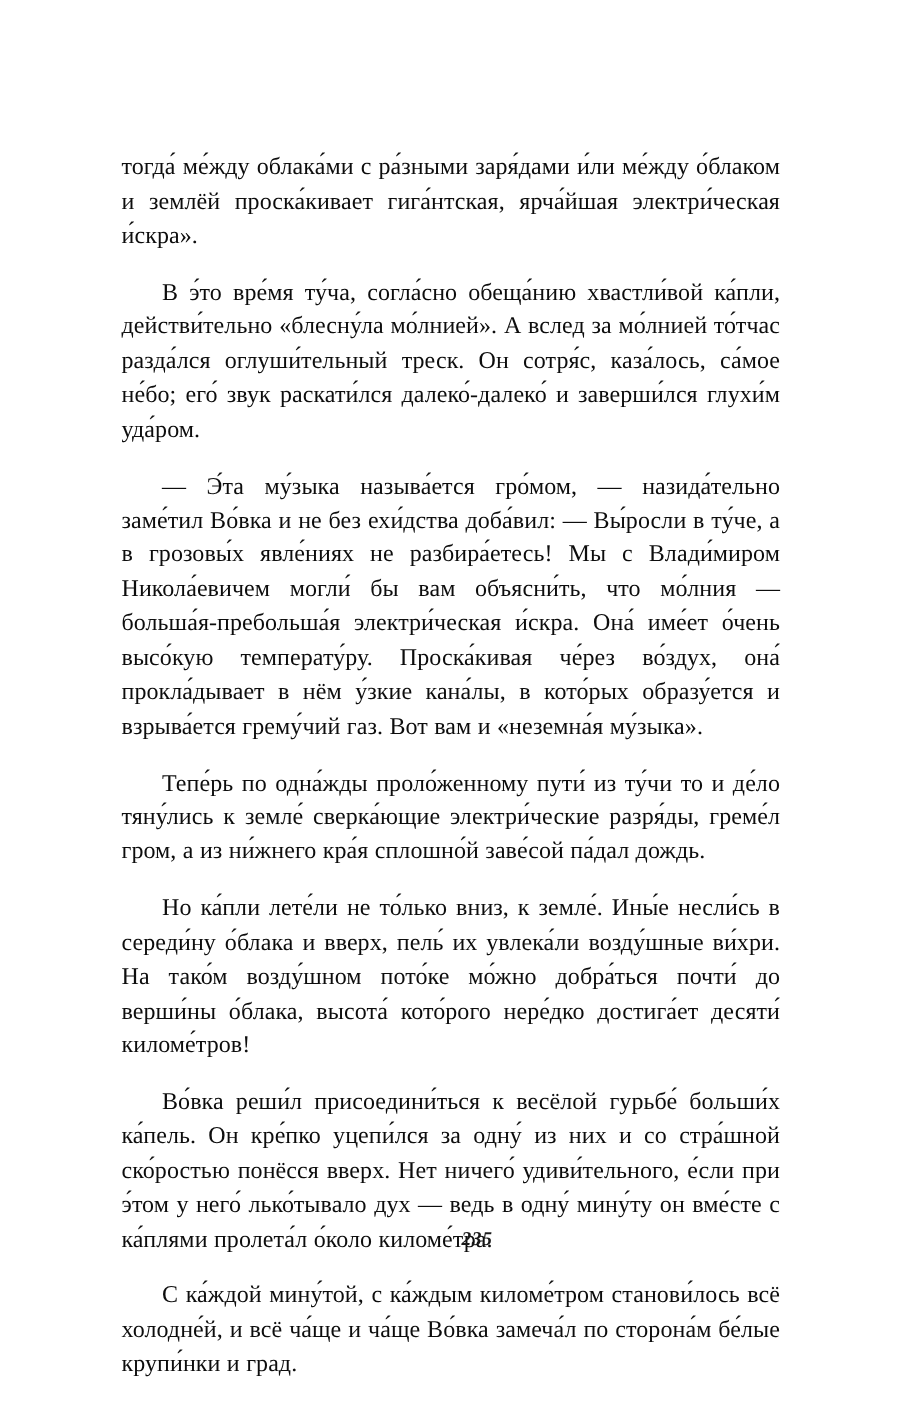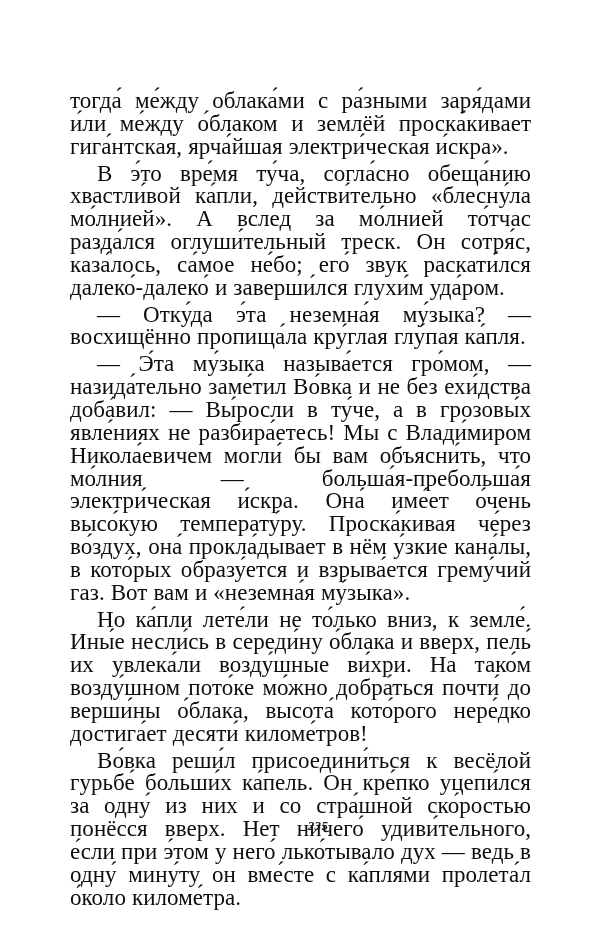--- a/index.html
+++ b/index.html
@@ -18,25 +18,25 @@
     color: #0d0d0d;
     -webkit-font-smoothing: antialiased;
   }
   .text-block {
     position: absolute;
     left: 66px;
     top: 86px;
     width: 469px;
   }
   .para {
-    margin: 4px;
+    margin: 15px;
     text-align: justify;
     text-align-last: left;
     text-indent: 27px;
-    font-size: 23px;
+    font-size: 16px;
     line-height: 22.85px;
     letter-spacing: 0.05px;
     word-spacing: 0.2px;
     hyphens: manual;
   }
   .para.no-indent {
     text-indent: 0;
   }
   .folio {
     position: absolute;
@@ -54,21 +54,22 @@
   }
 </style>
 </head>
 <body>
 
 <div class="page">
 
   <div class="text-block">
     <p class="para no-indent">тогда́ ме́жду облака́ми с ра́зными заря́дами и́ли ме́жду о́блаком и землёй проска́кивает гига́нтская, ярча́йшая электри́ческая и́скра».</p>
     <p class="para">В э́то вре́мя ту́ча, согла́сно обеща́нию хвастли́вой ка́пли, действи́тельно «блесну́ла мо́лнией». А вслед за мо́лнией то́тчас разда́лся оглуши́тельный треск. Он сотря́с, каза́лось, са́мое не́бо; его́ звук раскати́лся далеко́-далеко́ и заверши́лся глухи́м уда́ром.</p>
-    <p class="para">— Отку́да э́та неземна́я му́зыка? — восхищённо пропища́ла кру́глая глу́пая ка́пля.</p>
     <p class="para">— Э́та му́зыка называ́ется гро́мом, — назида́тельно заме́тил Во́вка и не без ехи́дства доба́вил: — Вы́росли в ту́че, а в грозовы́х явле́ниях не разбира́етесь! Мы с Влади́миром Никола́евичем могли́ бы вам объясни́ть, что мо́лния — больша́я-пребольша́я электри́ческая и́скра. Она́ име́ет о́чень высо́кую температу́ру. Проска́кивая че́рез во́здух, она́ прокла́дывает в нём у́зкие кана́лы, в кото́рых образу́ется и взрыва́ется грему́чий газ. Вот вам и «неземна́я му́зыка».</p>
+    <p class="para">Тепе́рь по одна́жды проло́женному пути́ из ту́чи то и де́ло тяну́лись к земле́ сверка́ющие электри́ческие разря́ды, греме́л гром, а из ни́жнего кра́я сплошно́й заве́сой па́дал дождь.</p>
     <p class="para">Но ка́пли лете́ли не то́лько вниз, к земле́. Ины́е несли́сь в середи́ну о́блака и вверх, пель́ их увлека́ли возду́шные ви́хри. На тако́м возду́шном пото́ке мо́жно добра́ться почти́ до верши́ны о́блака, высота́ кото́рого нере́дко достига́ет десяти́ киломе́тров!</p>
     <p class="para">Во́вка реши́л присоедини́ться к весёлой гурьбе́ больши́х ка́пель. Он кре́пко уцепи́лся за одну́ из них и со стра́шной ско́ростью понёсся вверх. Нет ничего́ удиви́тельного, е́сли при э́том у него́ лько́тывало дух — ведь в одну́ мину́ту он вме́сте с ка́плями пролета́л о́коло киломе́тра.</p>
+    <p class="para">С ка́ждой мину́той, с ка́ждым киломе́тром станови́лось всё холодне́й, и всё ча́ще и ча́ще Во́вка замеча́л по сторона́м бе́лые крупи́нки и град.</p>
   </div>
 
   <div class="folio">235</div>
 
 </div>
 
 </body></html>

